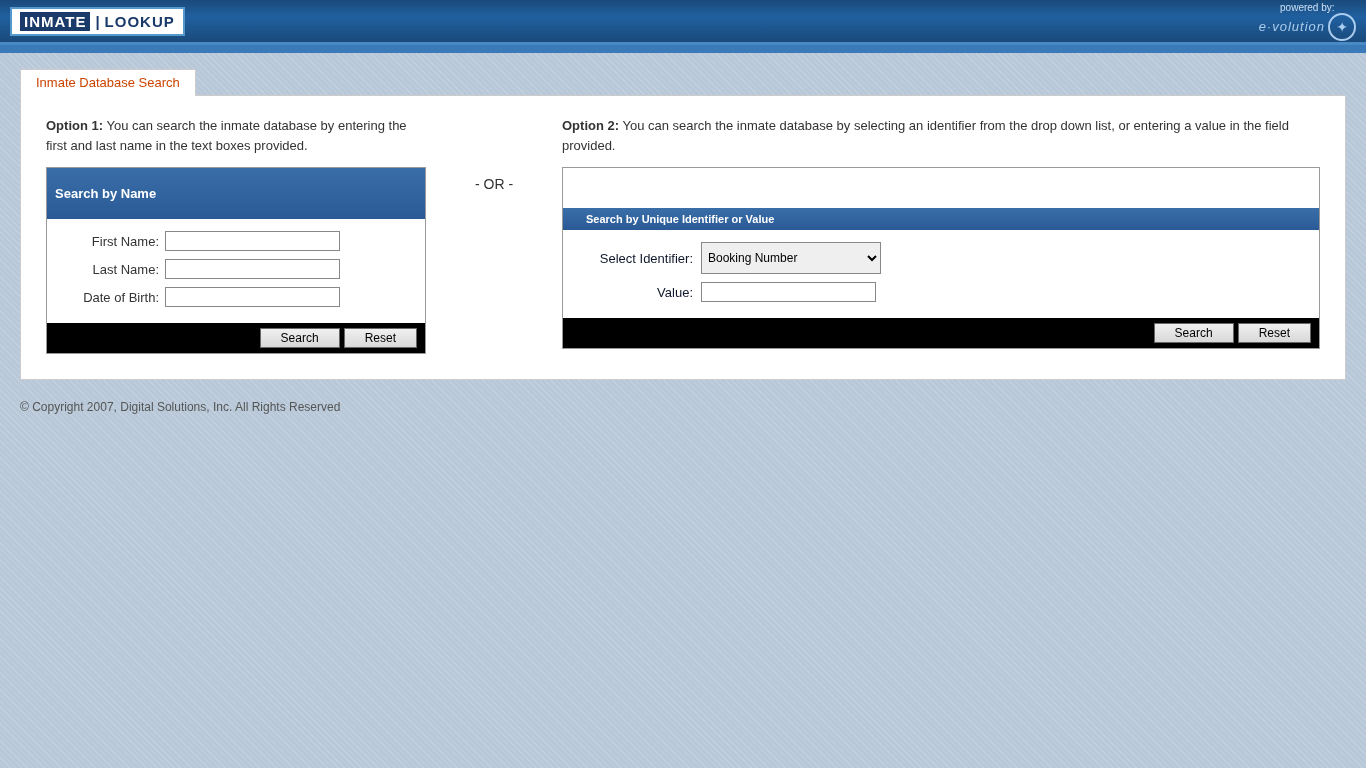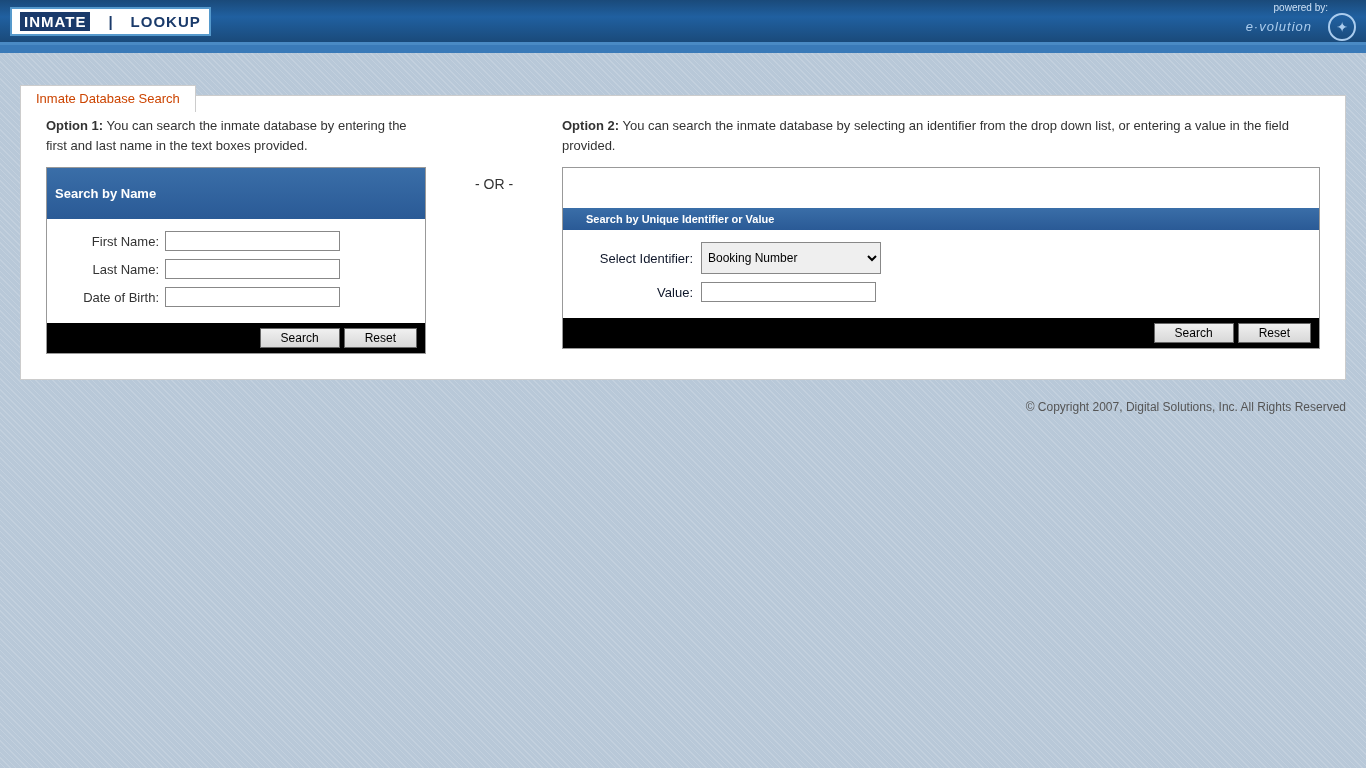--- a/index.html
+++ b/index.html
@@ -32,21 +32,21 @@
       display: flex;
       align-items: center;
     }
 
     #logo-box {
       background: white;
       border: 2px solid #5599cc;
       padding: 3px 8px;
       display: flex;
       align-items: center;
-      gap: 18px;
+      gap: 5px;
     }
 
     #logo-inmate {
       background: #1a3a6a;
       color: white;
       font-size: 15px;
       font-weight: bold;
       padding: 1px 4px;
       letter-spacing: 1px;
     }
@@ -62,21 +62,21 @@
       display: flex;
       flex-direction: column;
       align-items: center;
       color: #cce0f5;
       font-size: 10px;
     }
 
     #evolution-logo {
       display: flex;
       align-items: center;
-      gap: 16px;
+      gap: 3px;
     }
 
     #evolution-text {
       font-style: italic;
       font-size: 13px;
       color: #aaccee;
       letter-spacing: 1px;
     }
 
     #evolution-icon {
@@ -110,21 +110,21 @@
     #tab-label {
       display: inline-block;
       background: white;
       border: 1px solid #cccccc;
       border-bottom: none;
       padding: 5px 15px 6px 15px;
       color: #cc4400;
       font-size: 13px;
       font-weight: normal;
       position: relative;
-      top: 17px;
+      top: 1px;
       z-index: 2;
     }
 
     #content-panel {
       background: white;
       border: 1px solid #cccccc;
       padding: 20px 25px 25px 25px;
       position: relative;
       z-index: 1;
     }
@@ -274,21 +274,21 @@
       padding: 2px 20px;
       font-size: 12px;
       cursor: pointer;
       border: 1px solid #666;
       background: linear-gradient(180deg, #f0f0f0, #d8d8d8);
       color: #000;
     }
 
     
     #footer {
-      text-align: right;
+      text-align: left;
       margin-top: 20px;
       font-size: 12px;
       color: #555;
     }
   </style>
 </head>
 <body>
 
 <div id="header">
   <div id="logo-area">

